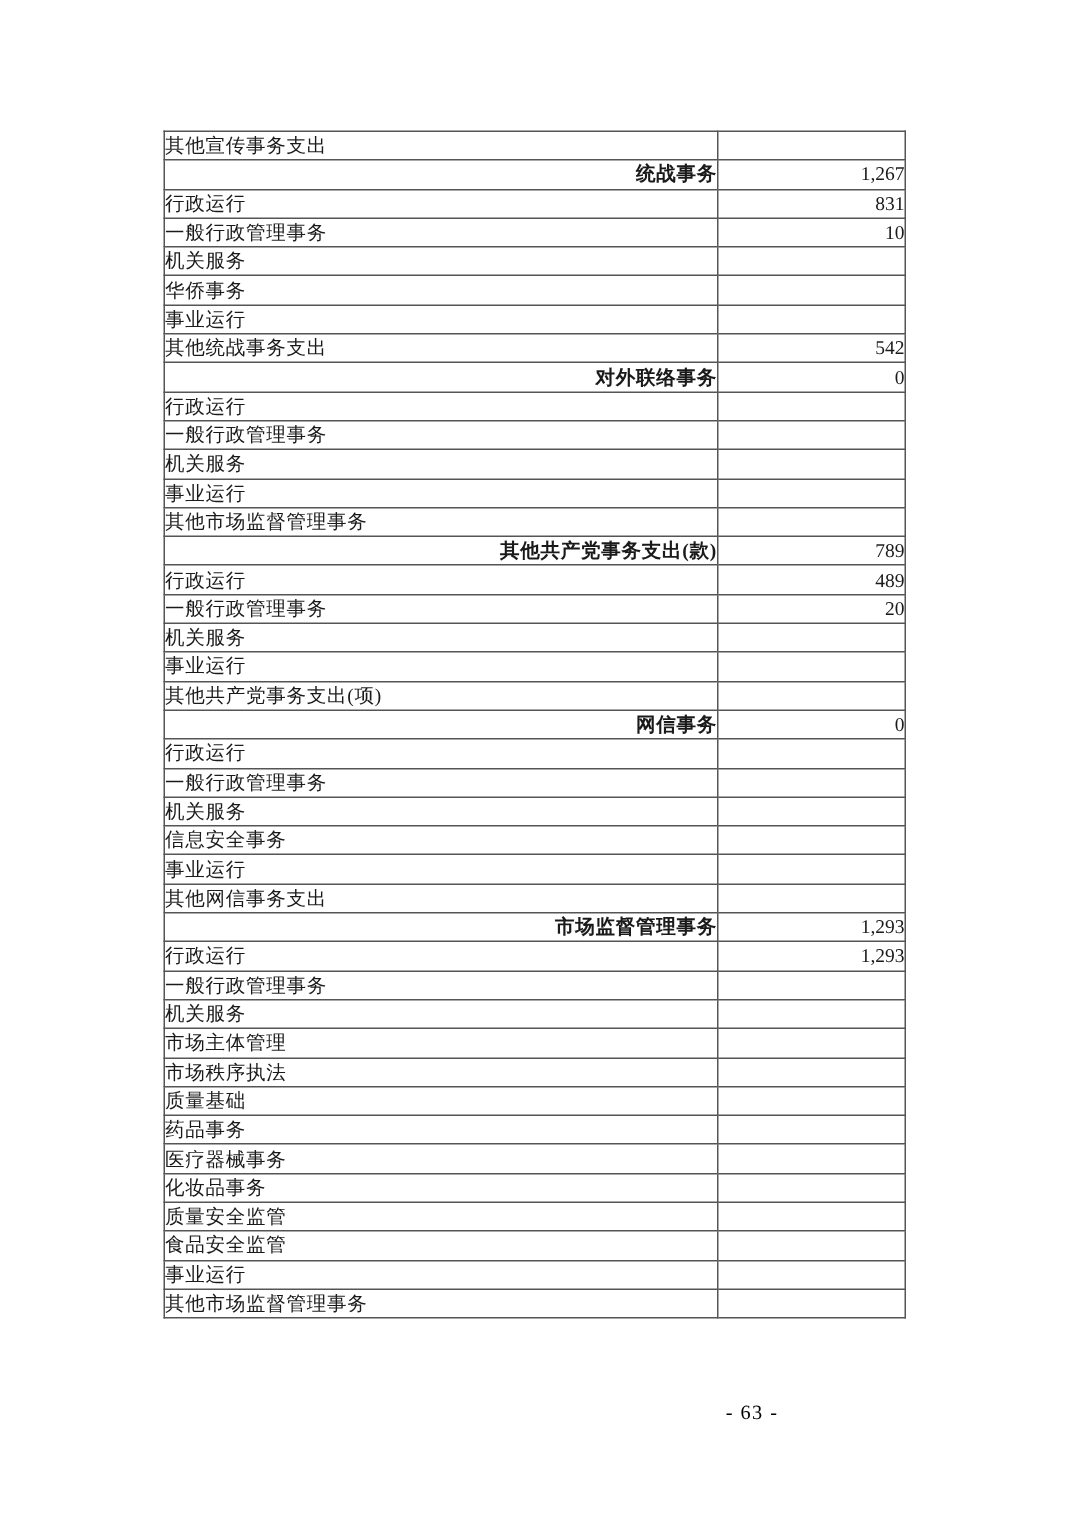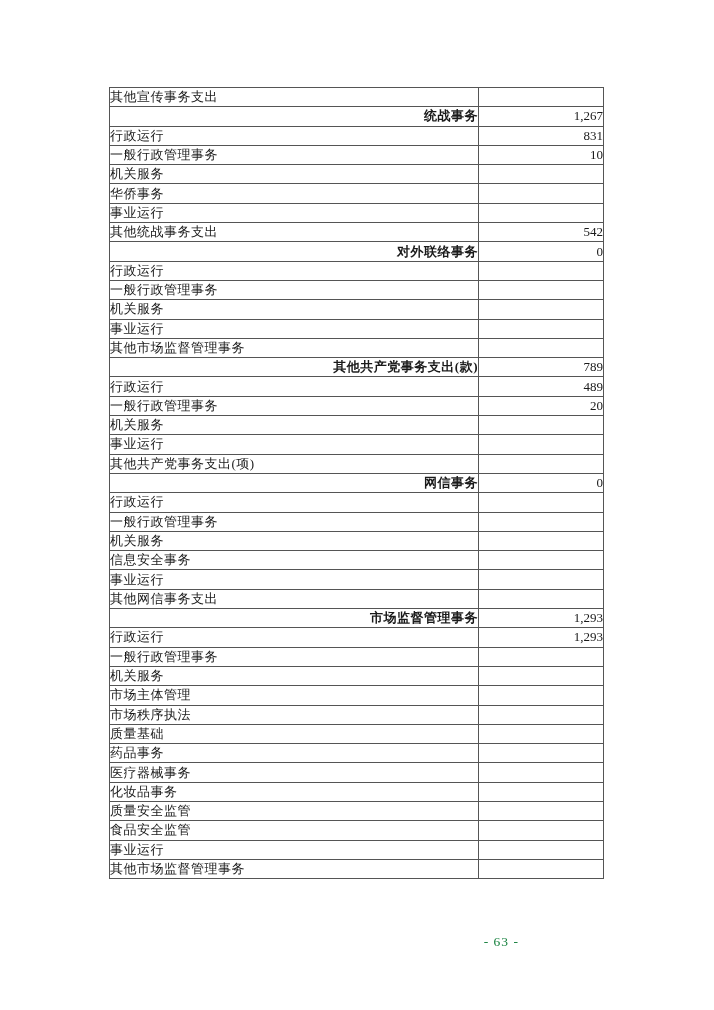--- a/index.html
+++ b/index.html
@@ -47,21 +47,21 @@
   td.value-cell {
     text-align: right;
     padding-right: 5px;
     font-family: "Liberation Serif", "DejaVu Serif", serif;
   }
   .page-number {
     position: absolute;
     top: 934px;
     right: 109px;
     font-size: 13.5px;
-    color: #15803d;
+    color: #000000;
     letter-spacing: 1px;
   }
 </style>
 </head>
 <body>
 
 <div class="page">
 
   <table class="budget-table">
     <colgroup>

